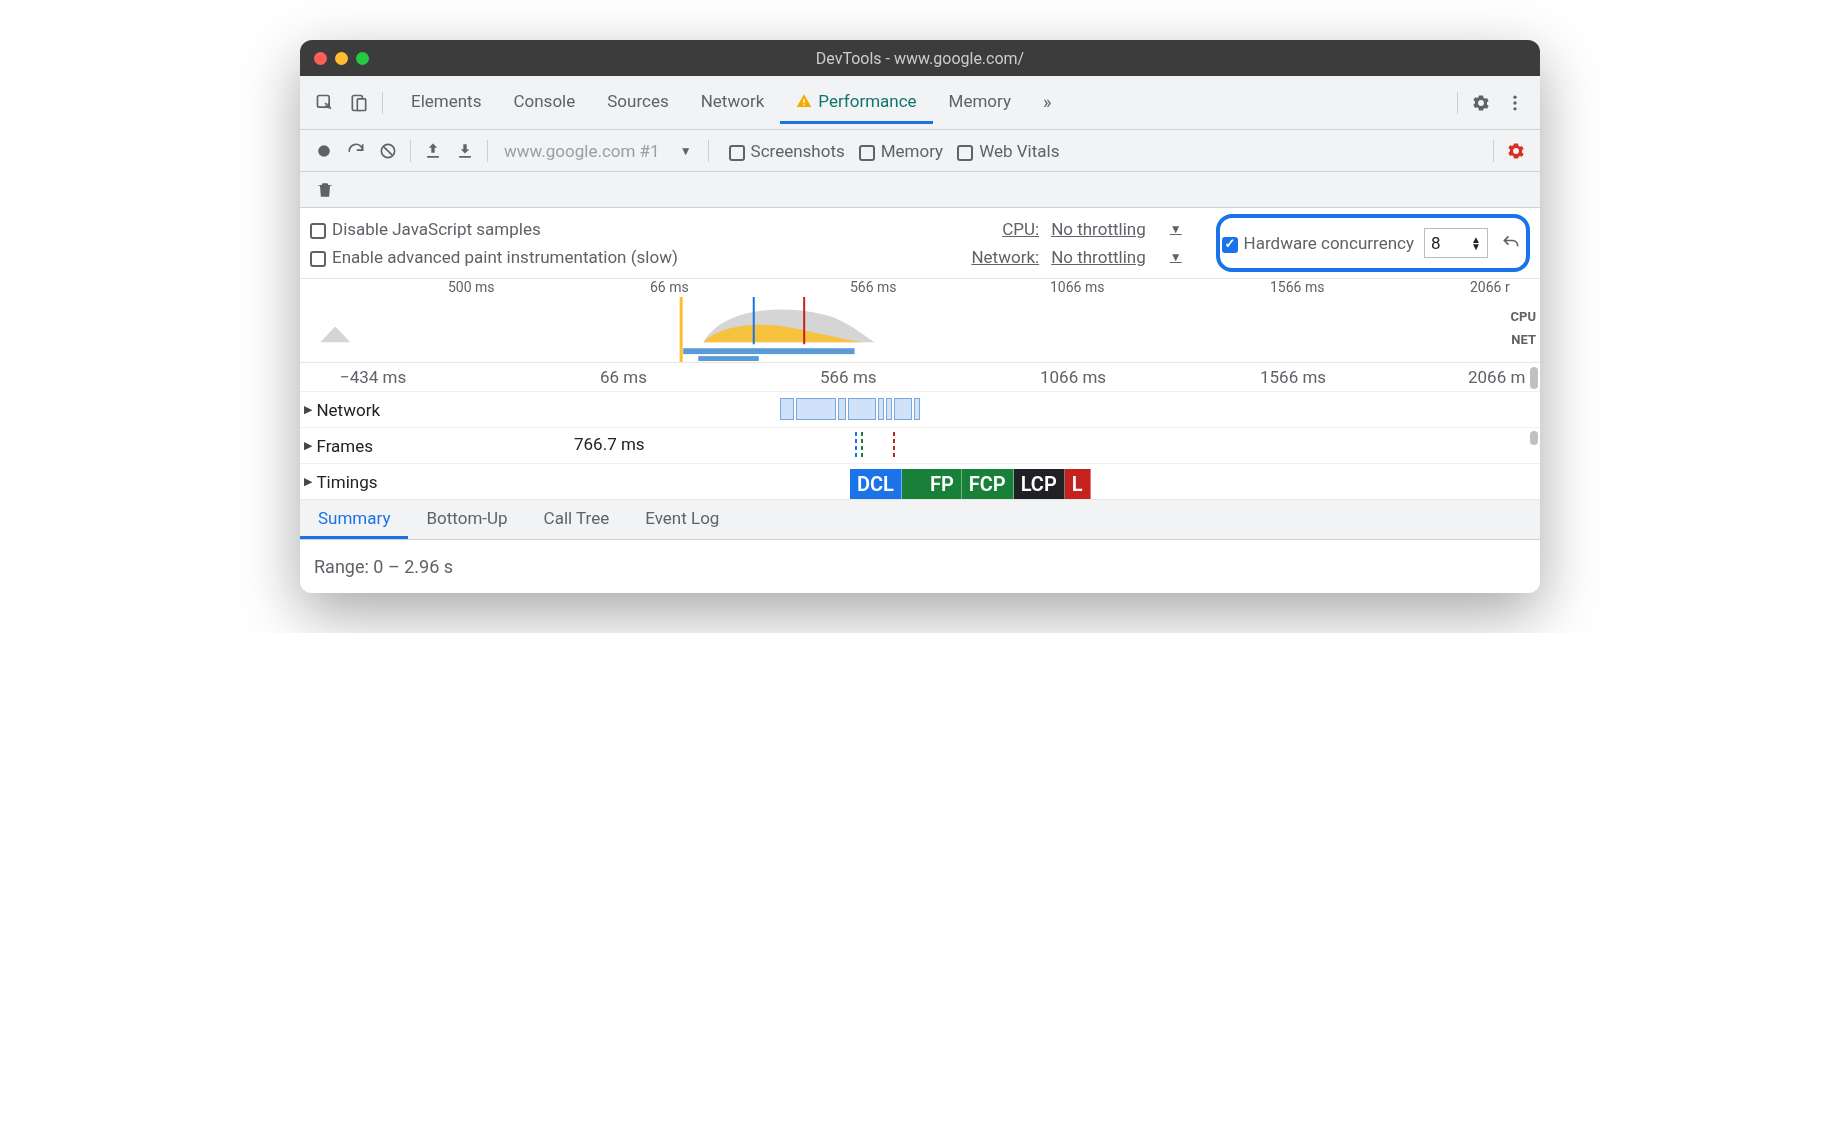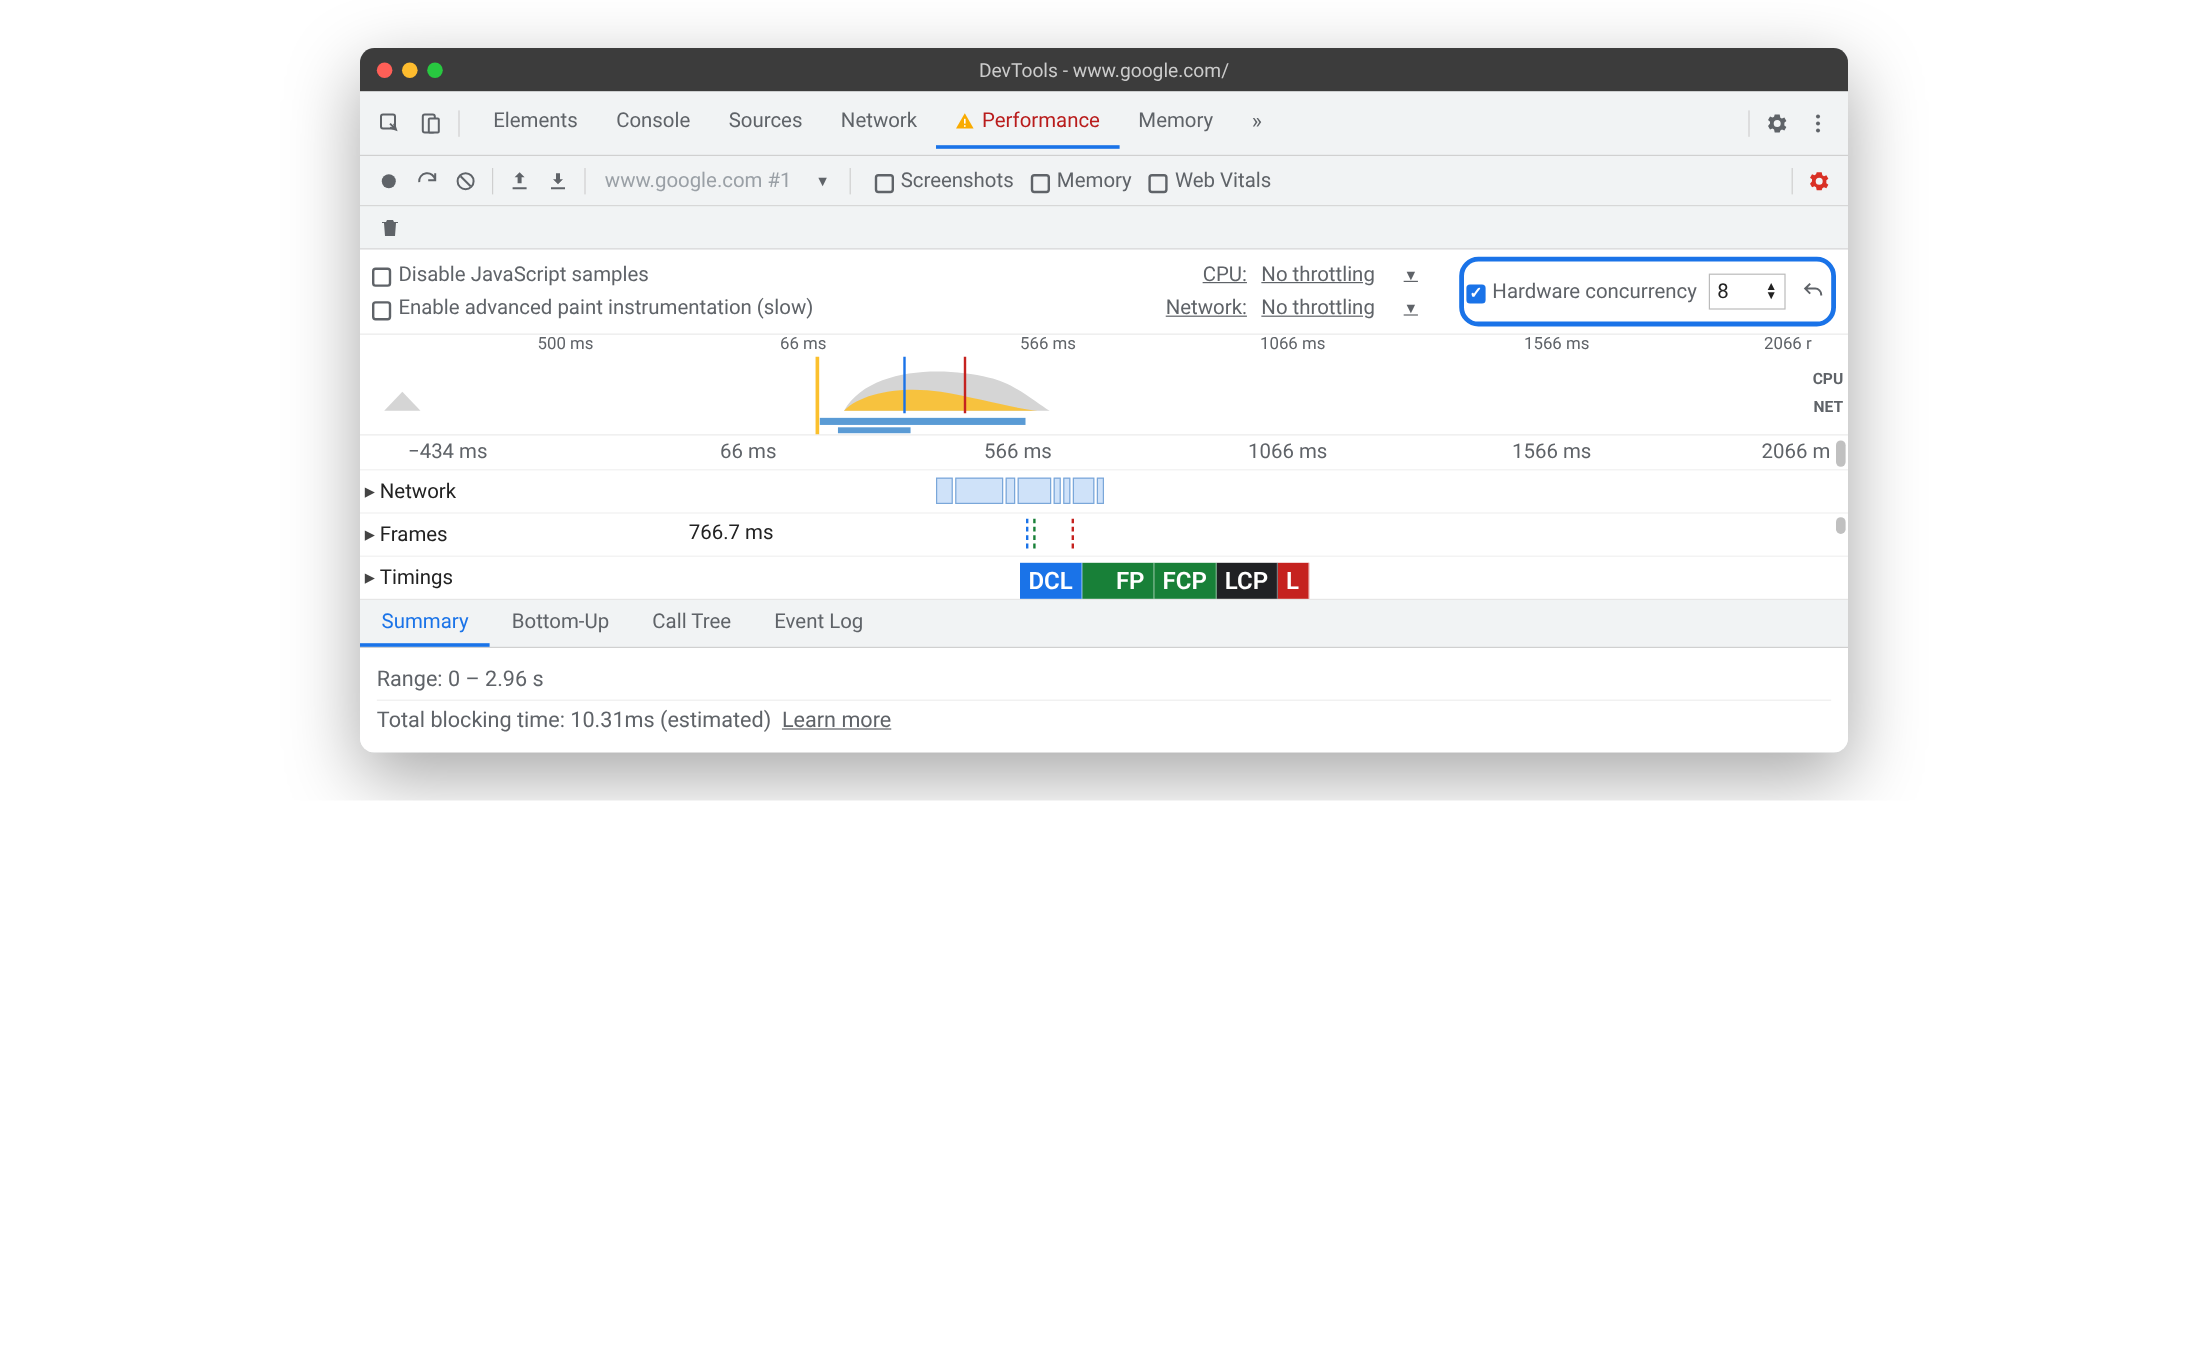--- a/index.html
+++ b/index.html
@@ -41,21 +41,21 @@
     width:34px; height:34px; display:flex; align-items:center; justify-content:center;
     color:#5f6368; cursor:pointer;
   }
   .icon-btn svg { width:20px; height:20px; }
   .divider { width:1px; height:22px; background:#cfcfcf; margin:0 6px; }
   .tabs { display:flex; gap:0; margin-left:6px; flex:1; }
   .tab {
     padding:0 16px; height:42px; display:flex; align-items:center; gap:6px;
     color:#5f6368; font-size:17px; cursor:pointer; border-bottom:3px solid transparent;
   }
-  .tab.active { color:#b91c1c; border-bottom-color:#1a73e8; }
+  .tab.active { color:#0f766e; border-bottom-color:#1a73e8; }
   .warn-icon { width:16px; height:16px; }
 
   .toolbar-actions {
     display:flex; align-items:center; height:42px; background:#f1f3f4;
     border-bottom:1px solid #d0d0d0; padding:0 8px; flex-wrap:wrap;
   }
   .toolbar-actions .icon-btn { width:32px; }
   .recording-select {
     color:#9aa0a6; font-size:17px; padding:0 10px; display:flex; align-items:center; gap:20px;
   }
@@ -388,19 +388,15 @@
 
   <div class="detail-tabs">
     <div class="dtab active">Summary</div>
     <div class="dtab">Bottom-Up</div>
     <div class="dtab">Call Tree</div>
     <div class="dtab">Event Log</div>
   </div>
 
   <div class="summary-body">
     <div class="row">Range: 0 – 2.96 s</div>
-    <div class="row" style="border-top:1px solid #eee">
-      <span>Total blocking time: 10.31ms (estimated)</span>
-      &nbsp;<span class="learn">Learn more</span>
-    </div>
   </div>
 
 </div>
 
 </body></html>

